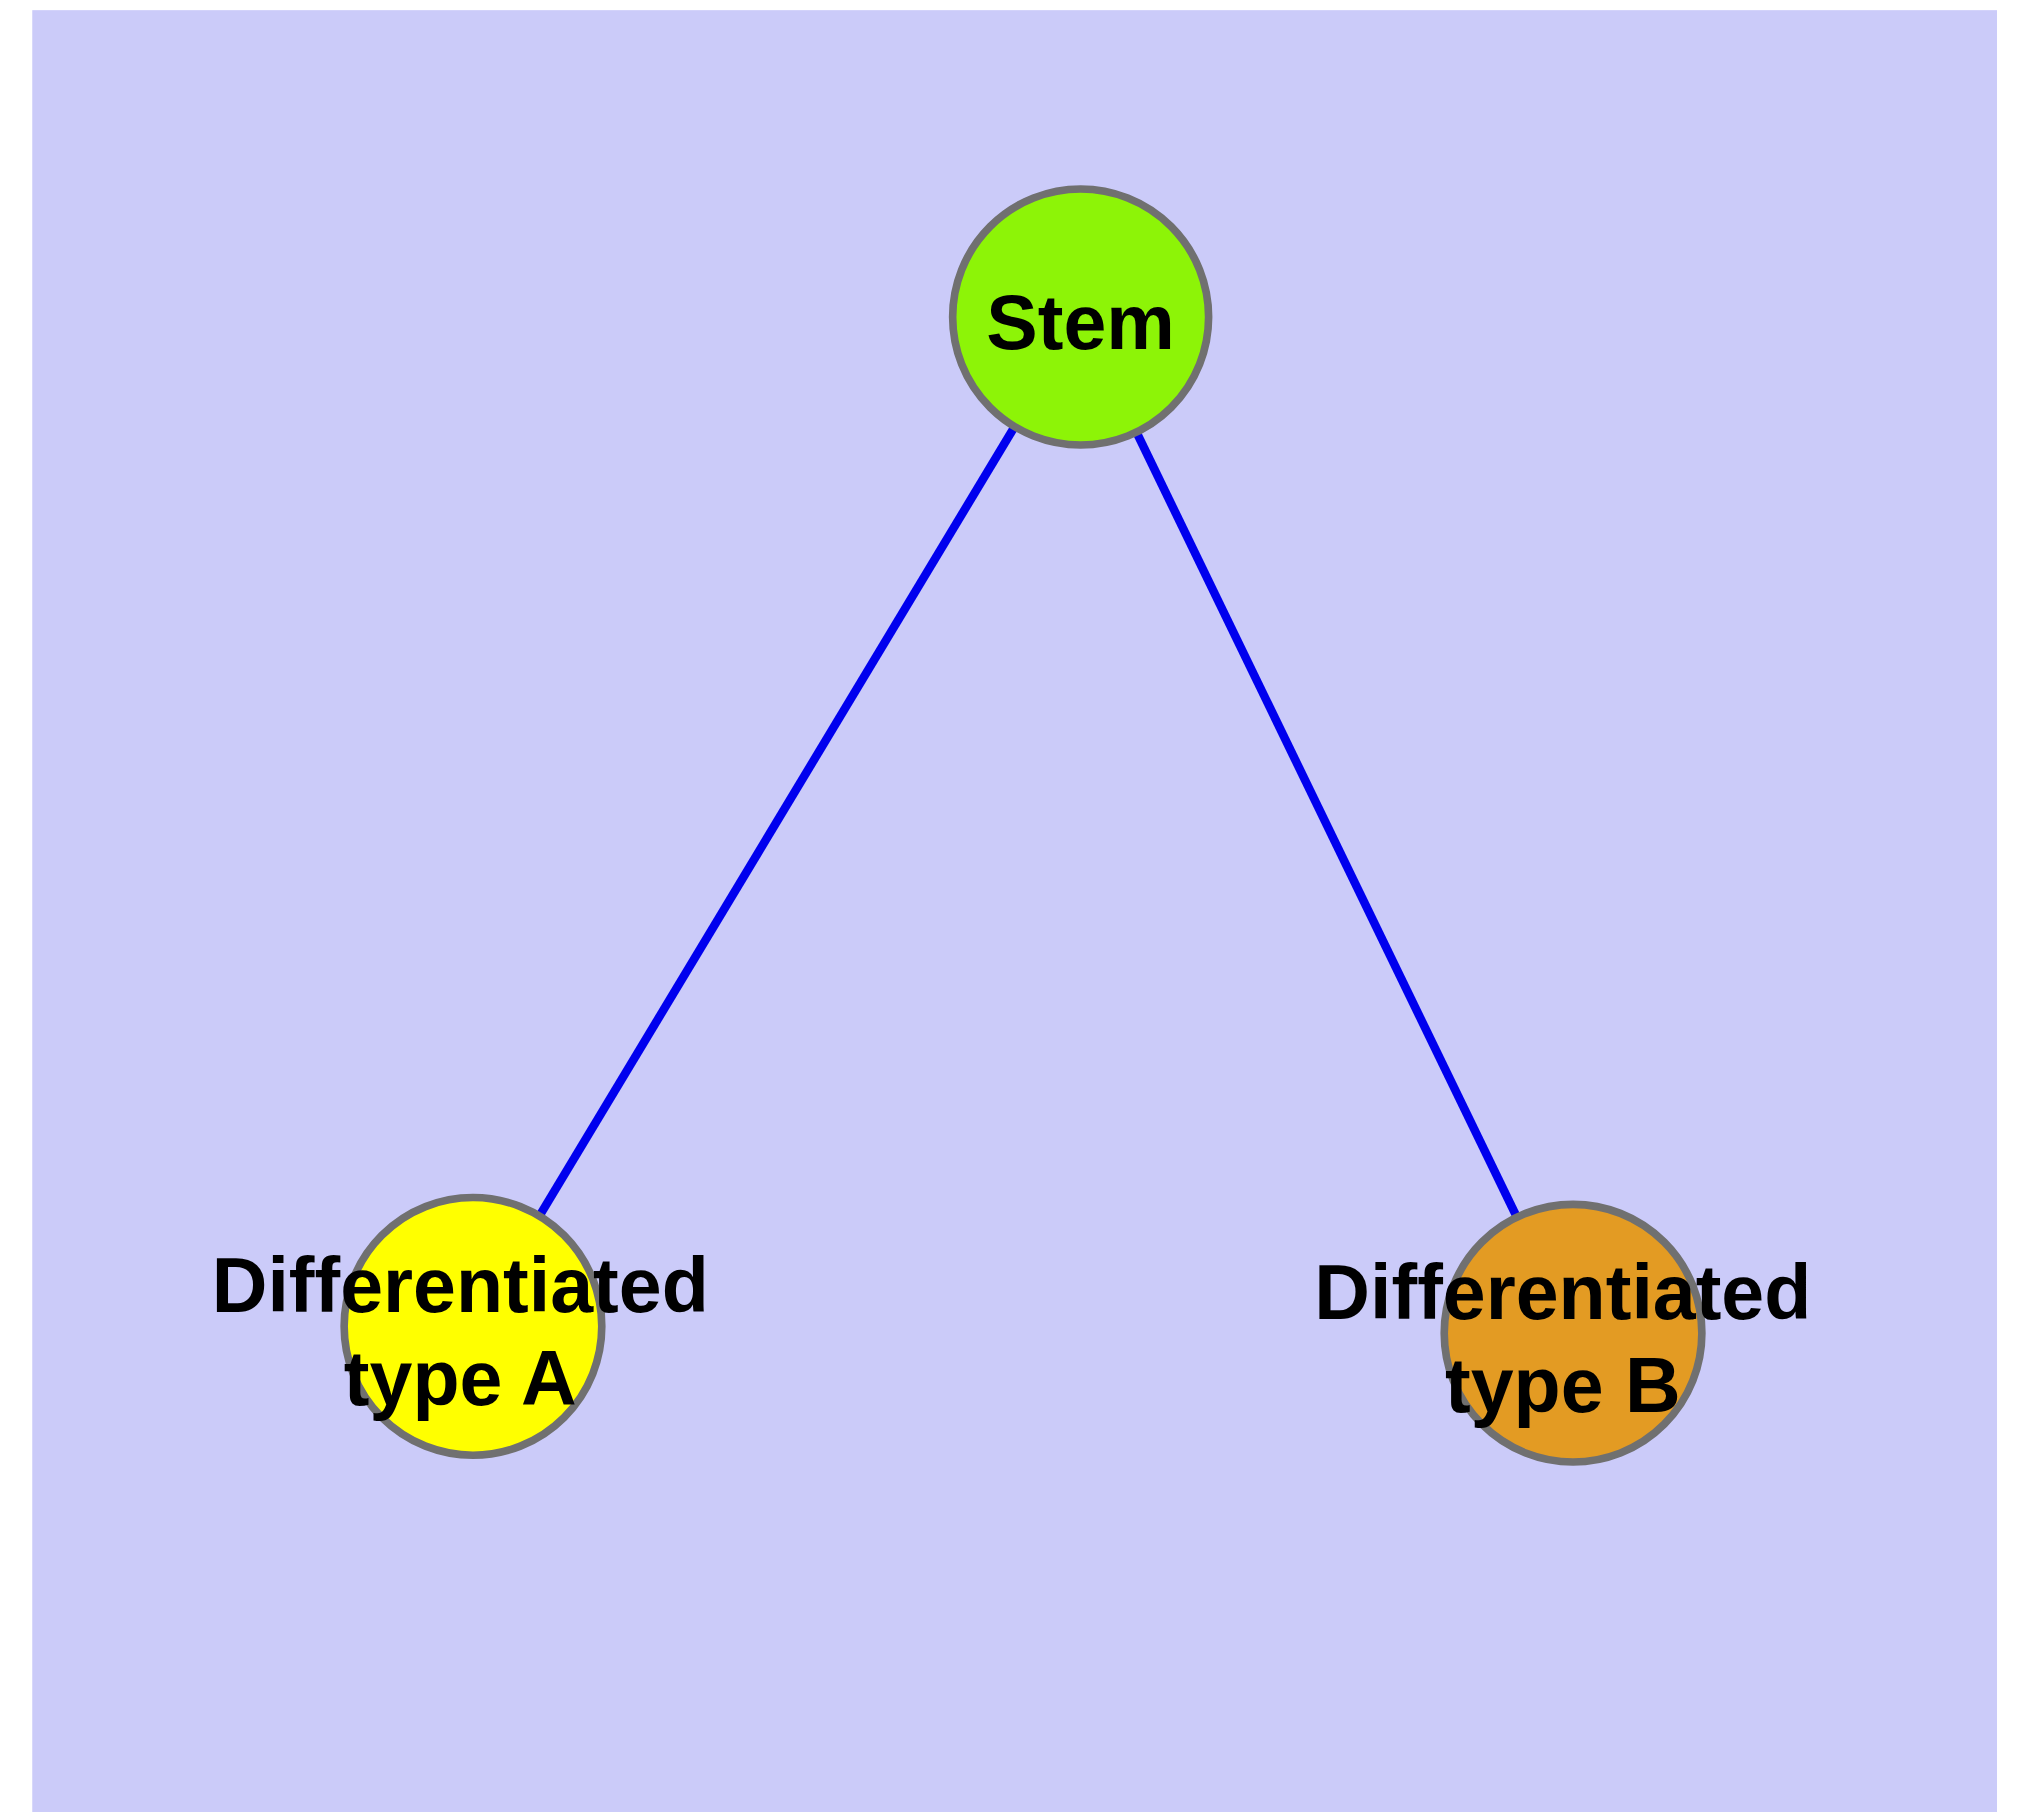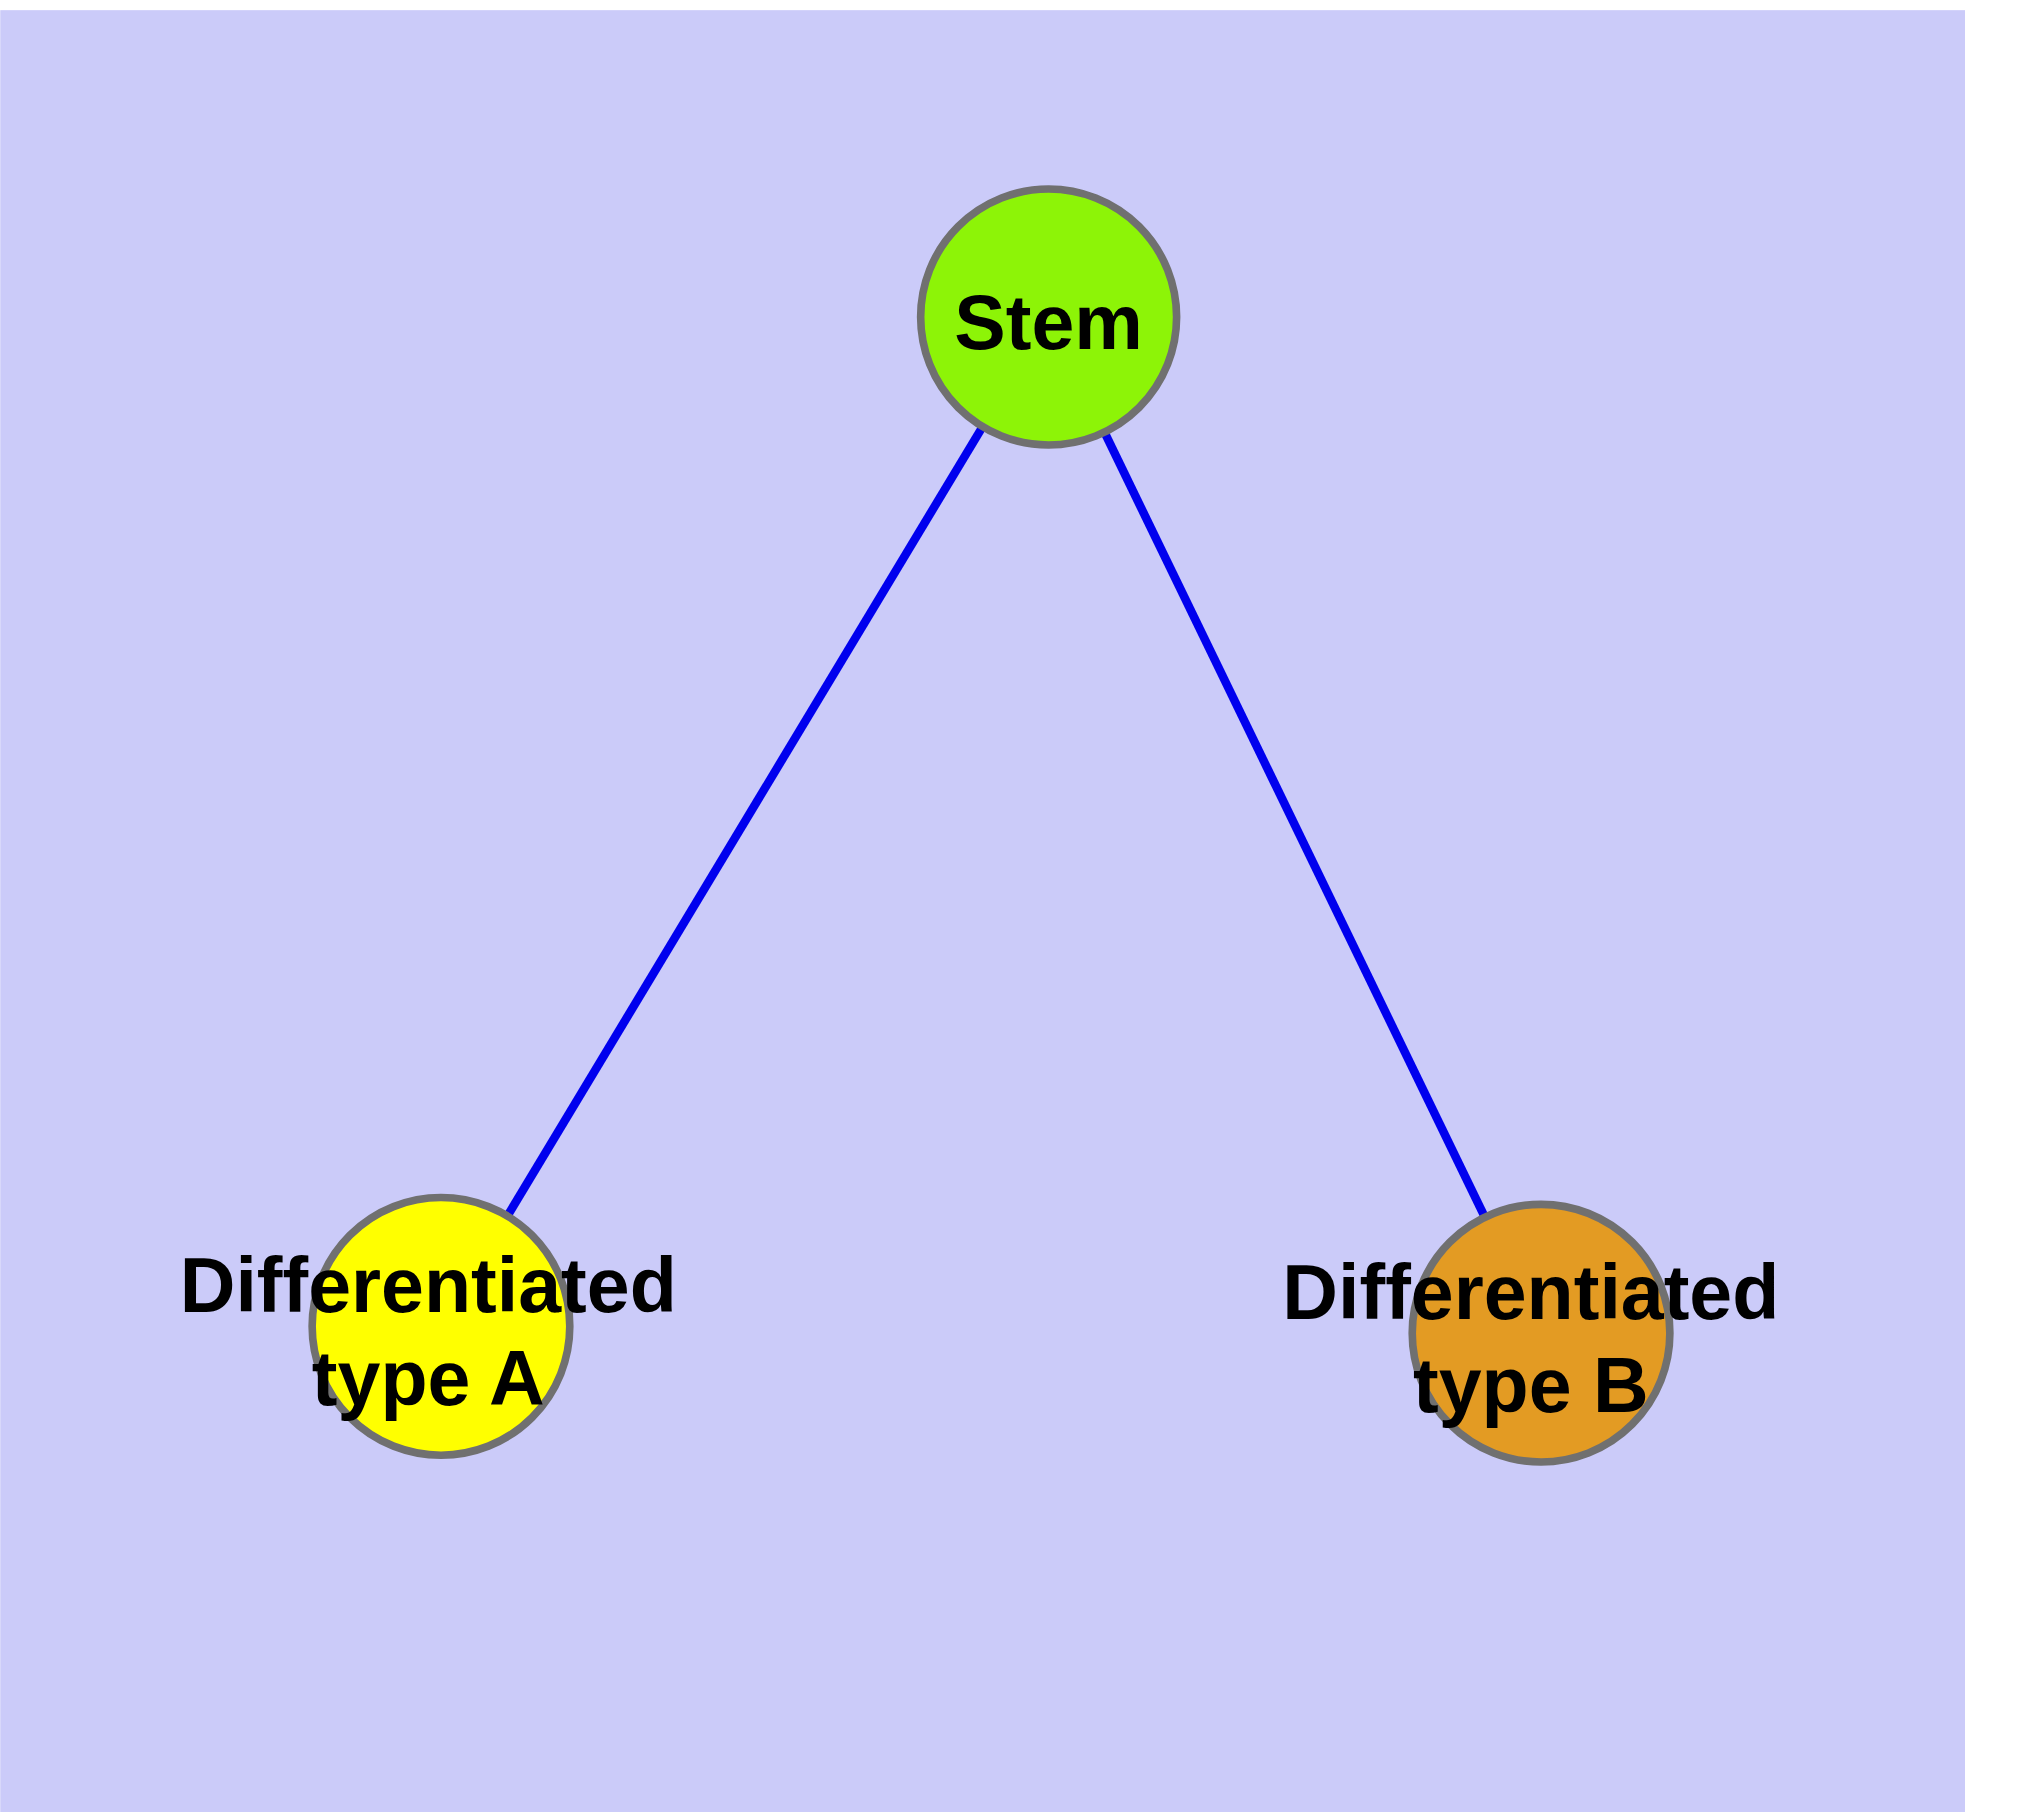--- a/index.html
+++ b/index.html
@@ -5,20 +5,21 @@
   html, body {
     margin: 0;
     padding: 0;
     background: #ffffff;
   }
   .stage {
     position: relative;
     width: 1965px;
     height: 1812px;
     overflow: hidden;
+    padding-left: 32px;
   }
   svg.graph {
     display: block;
     width: 2021px;
     height: 1812px;
   }
   svg.graph text {
     font-family: "Liberation Sans", "DejaVu Sans", sans-serif;
     font-weight: bold;
     text-anchor: middle;

